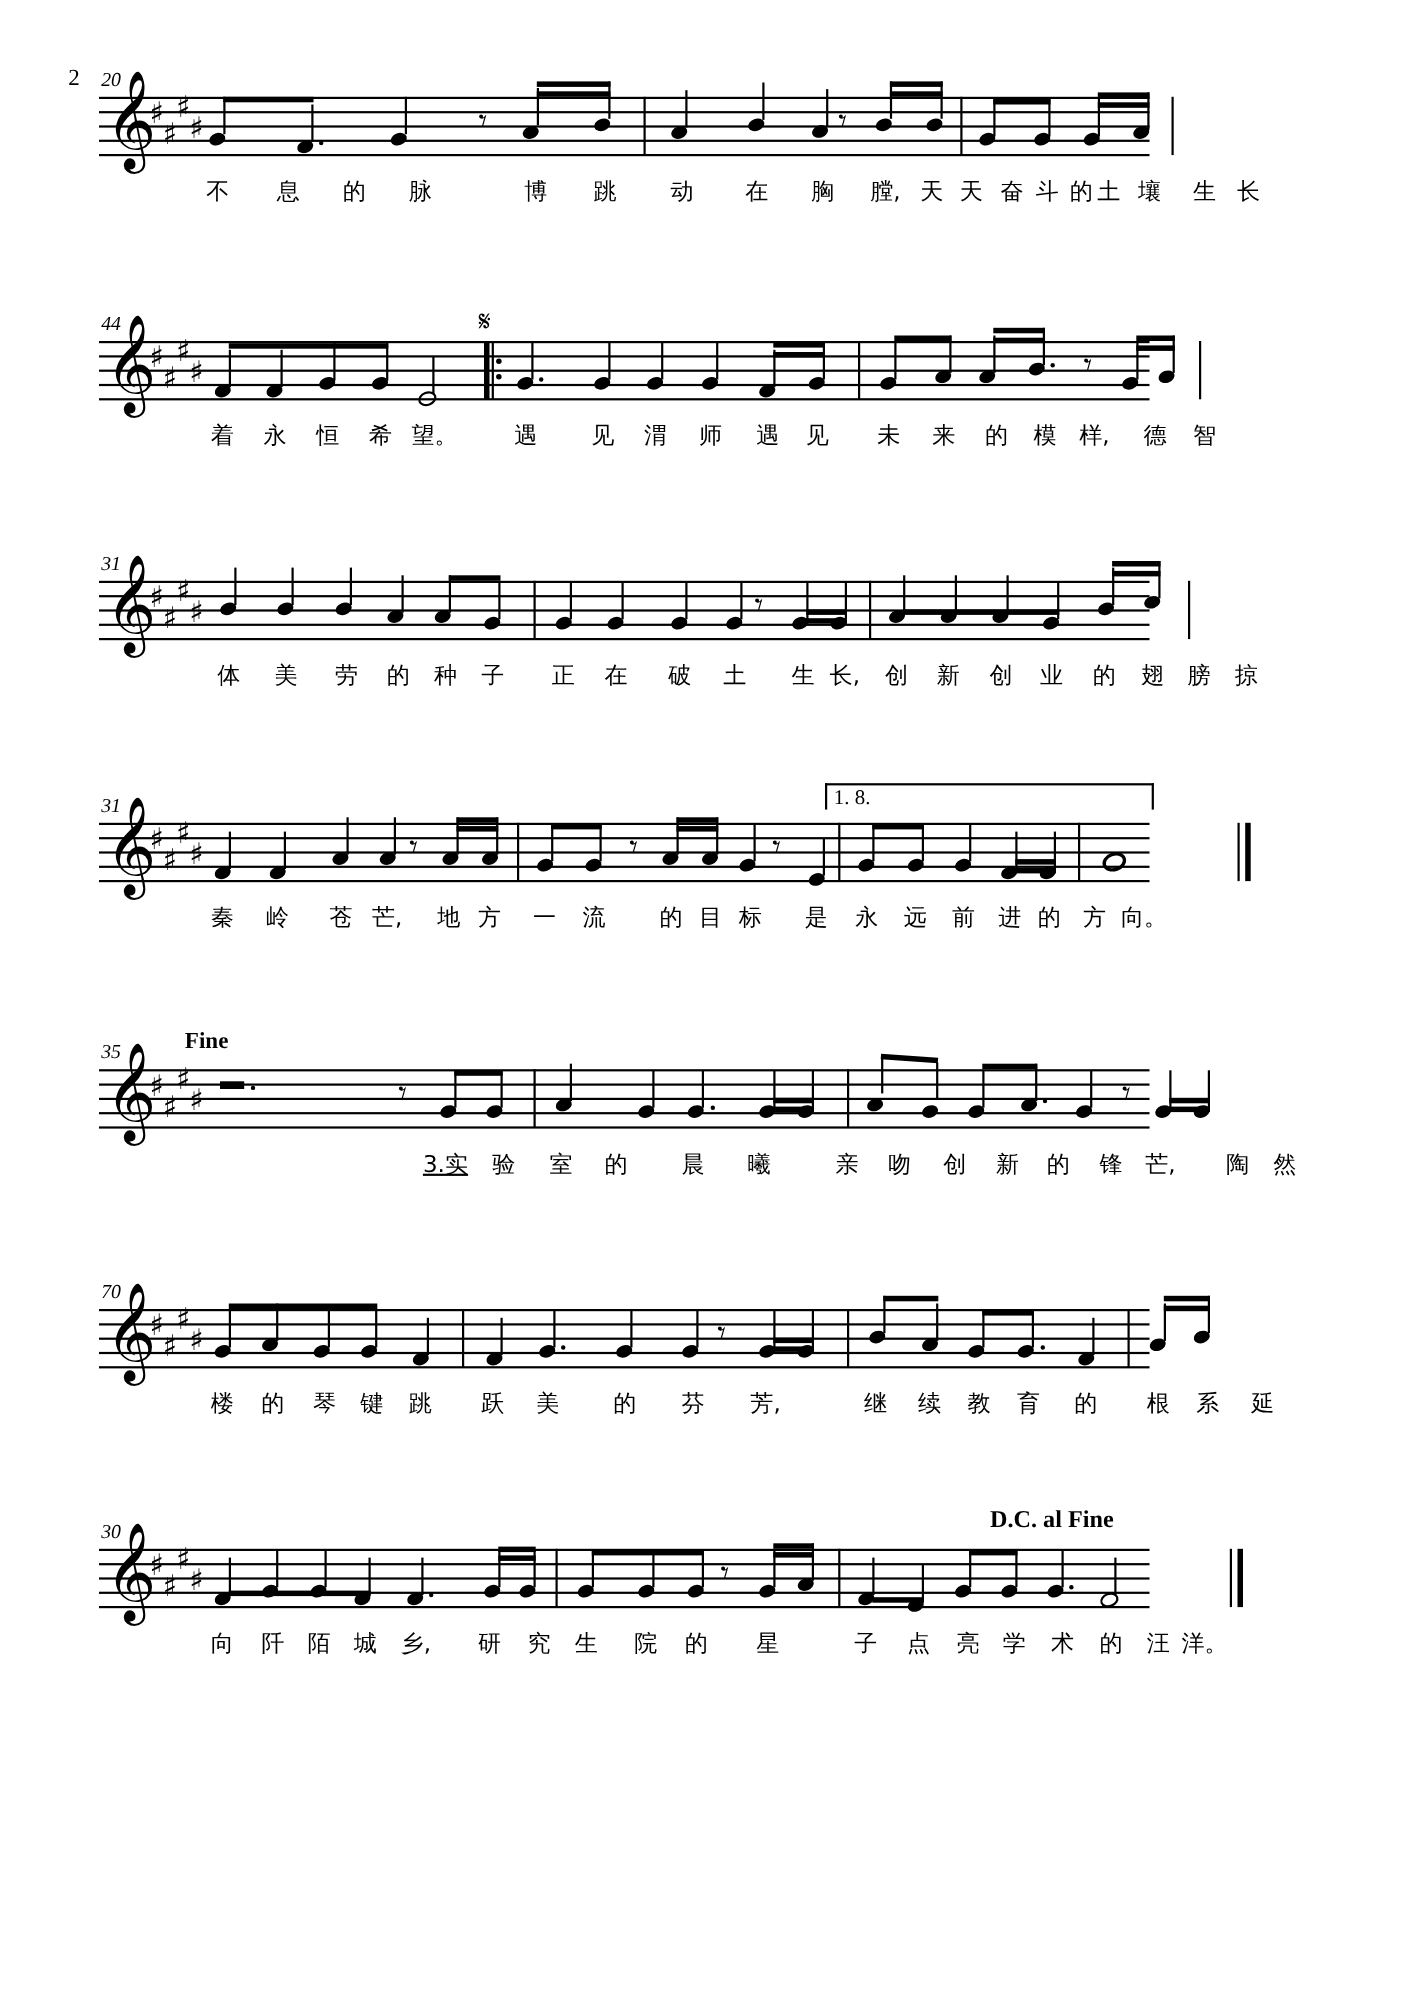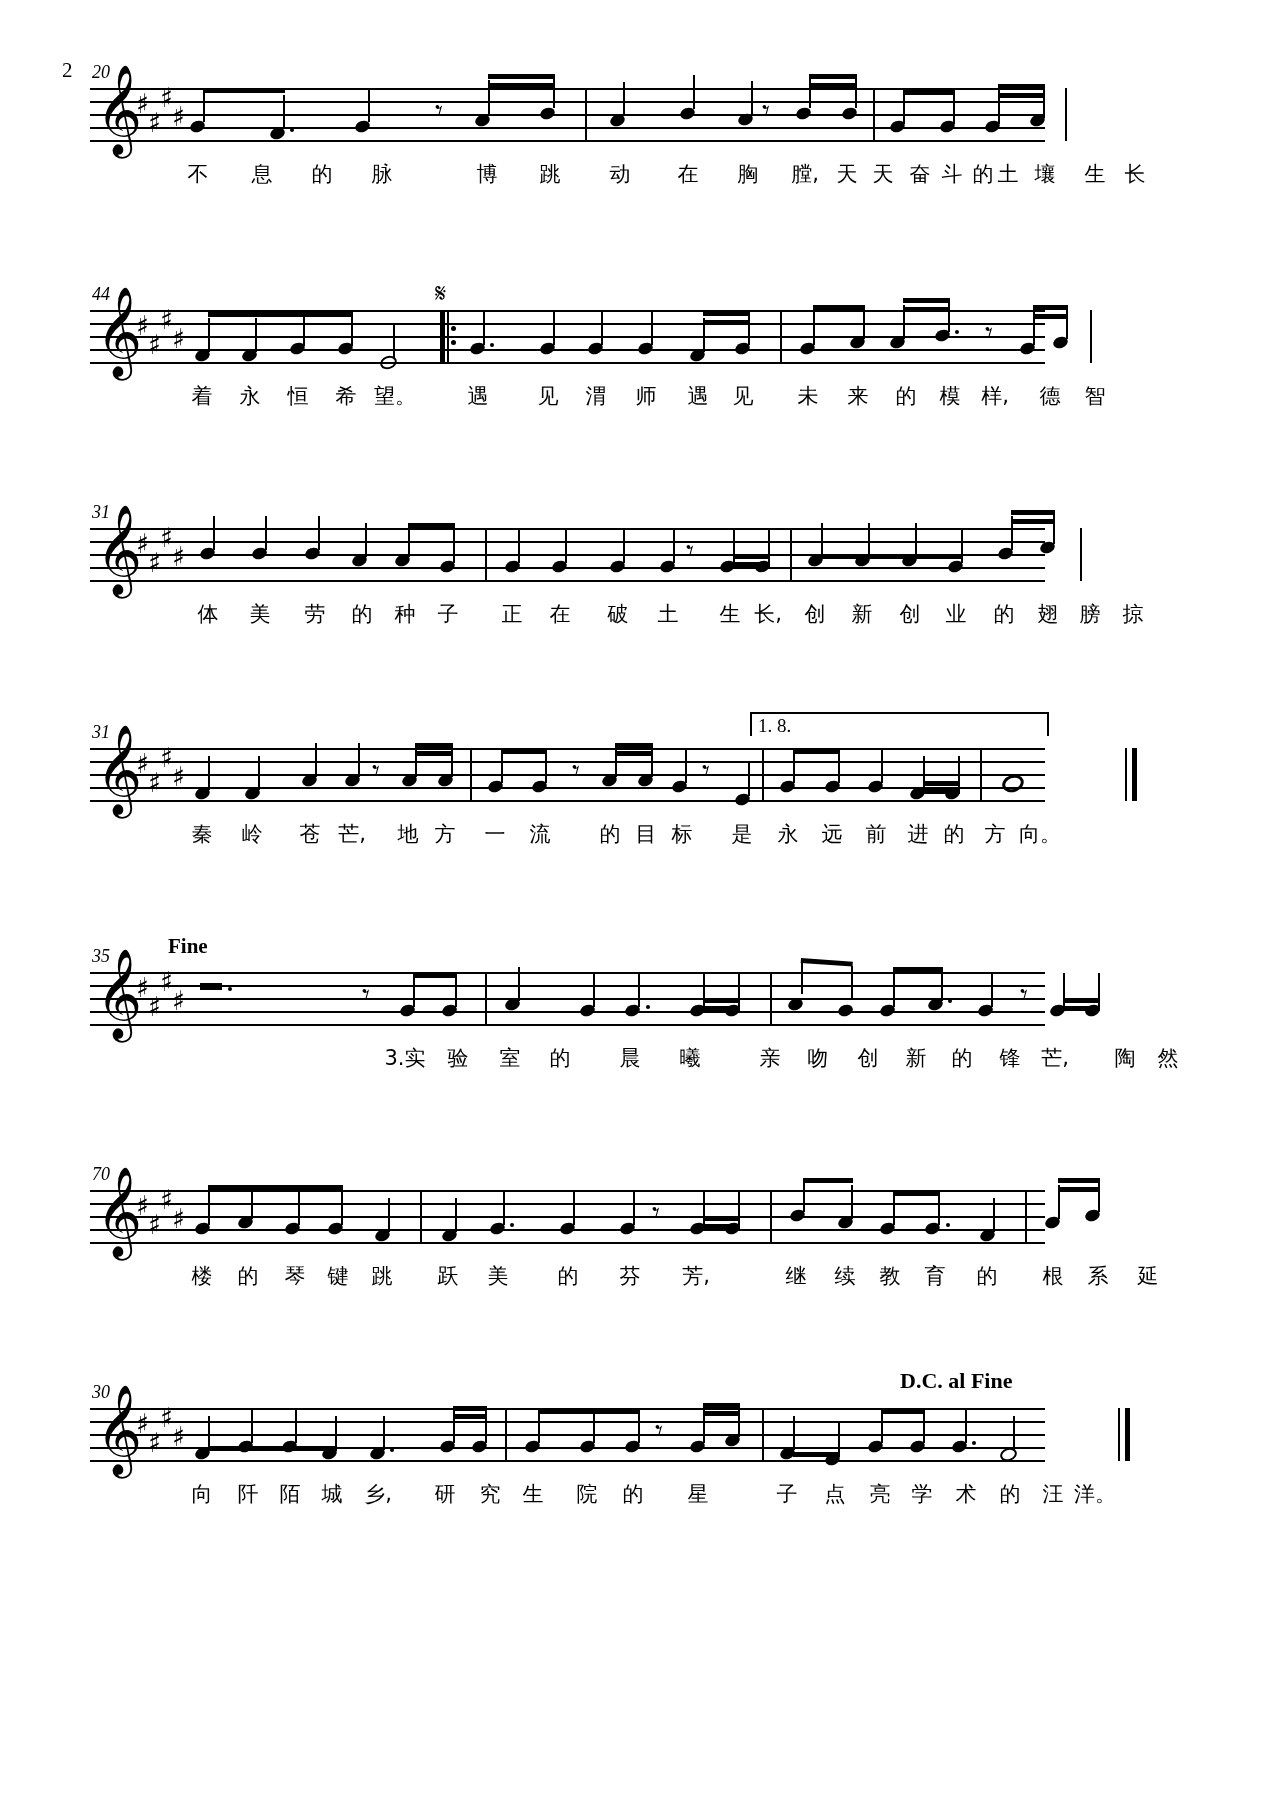--- a/index.html
+++ b/index.html
@@ -681,21 +681,21 @@
     <div class="rest8" style="left:930px; top:8px;">𝄾</div>
 
     <div class="note" style="left:960px; top:33px;"></div>
     <div class="stem" style="left:973px; top:1px;"></div>
     <div class="note" style="left:995px; top:33px;"></div>
     <div class="stem" style="left:1008px; top:1px;"></div>
     <div class="beam" style="left:973px; top:26px; width:37px;"></div>
     <div class="beam" style="left:973px; top:34px; width:37px;"></div>
 
     <div class="lyrics" style="top:72px;">
-      <span style="left:315px;">3.实</span>
+      <span style="left:315px;text-decoration:underline;">3.实</span>
       <span style="left:368px;">验</span>
       <span style="left:420px;">室</span>
       <span style="left:470px;">的</span>
       <span style="left:540px;">晨</span>
       <span style="left:600px;">曦</span>
       <span style="left:680px;">亲</span>
       <span style="left:728px;">吻</span>
       <span style="left:778px;">创</span>
       <span style="left:826px;">新</span>
       <span style="left:872px;">的</span>

